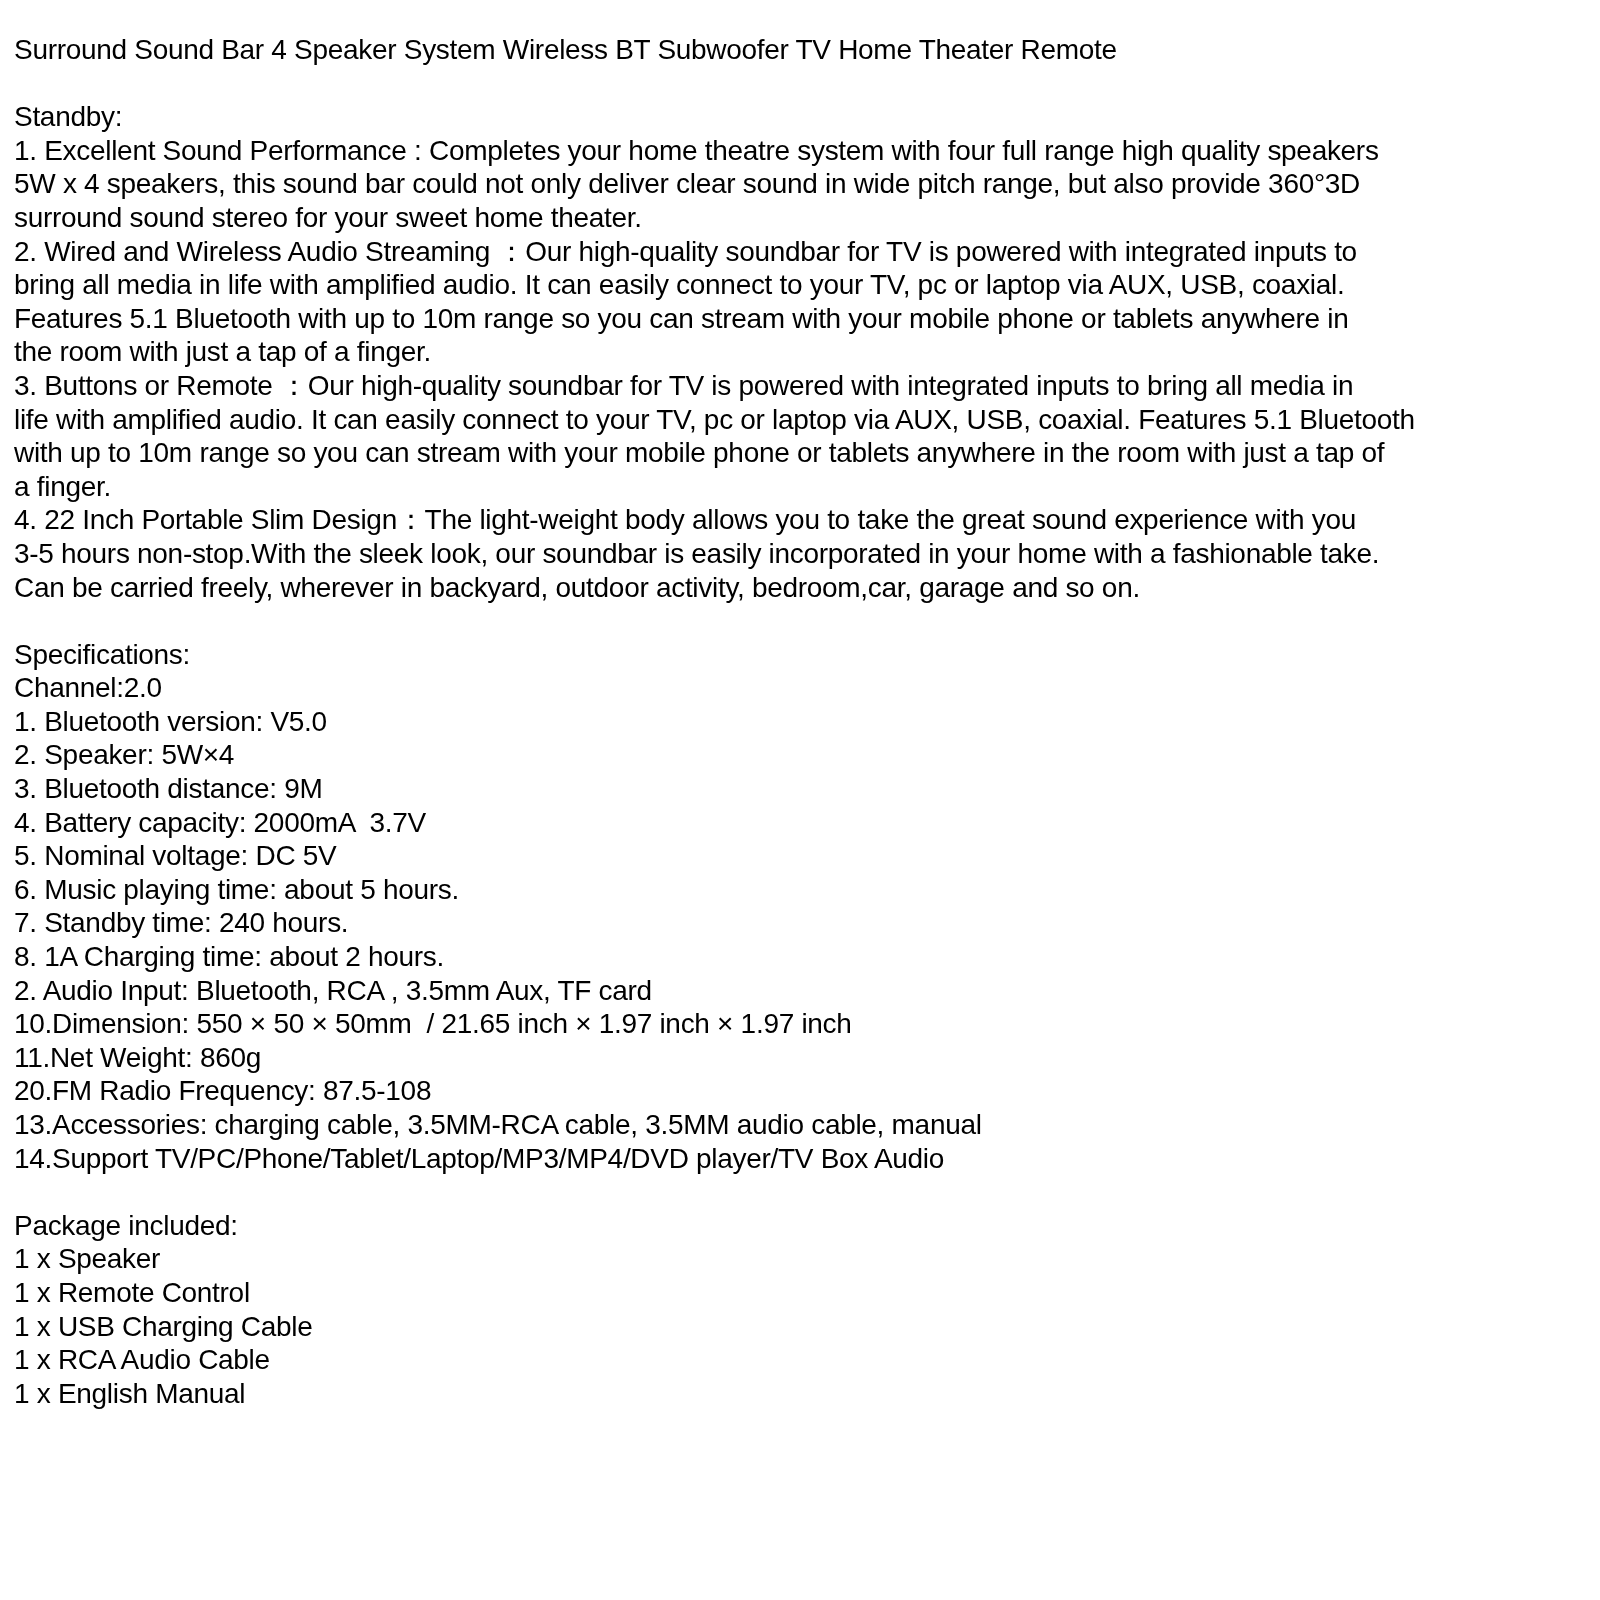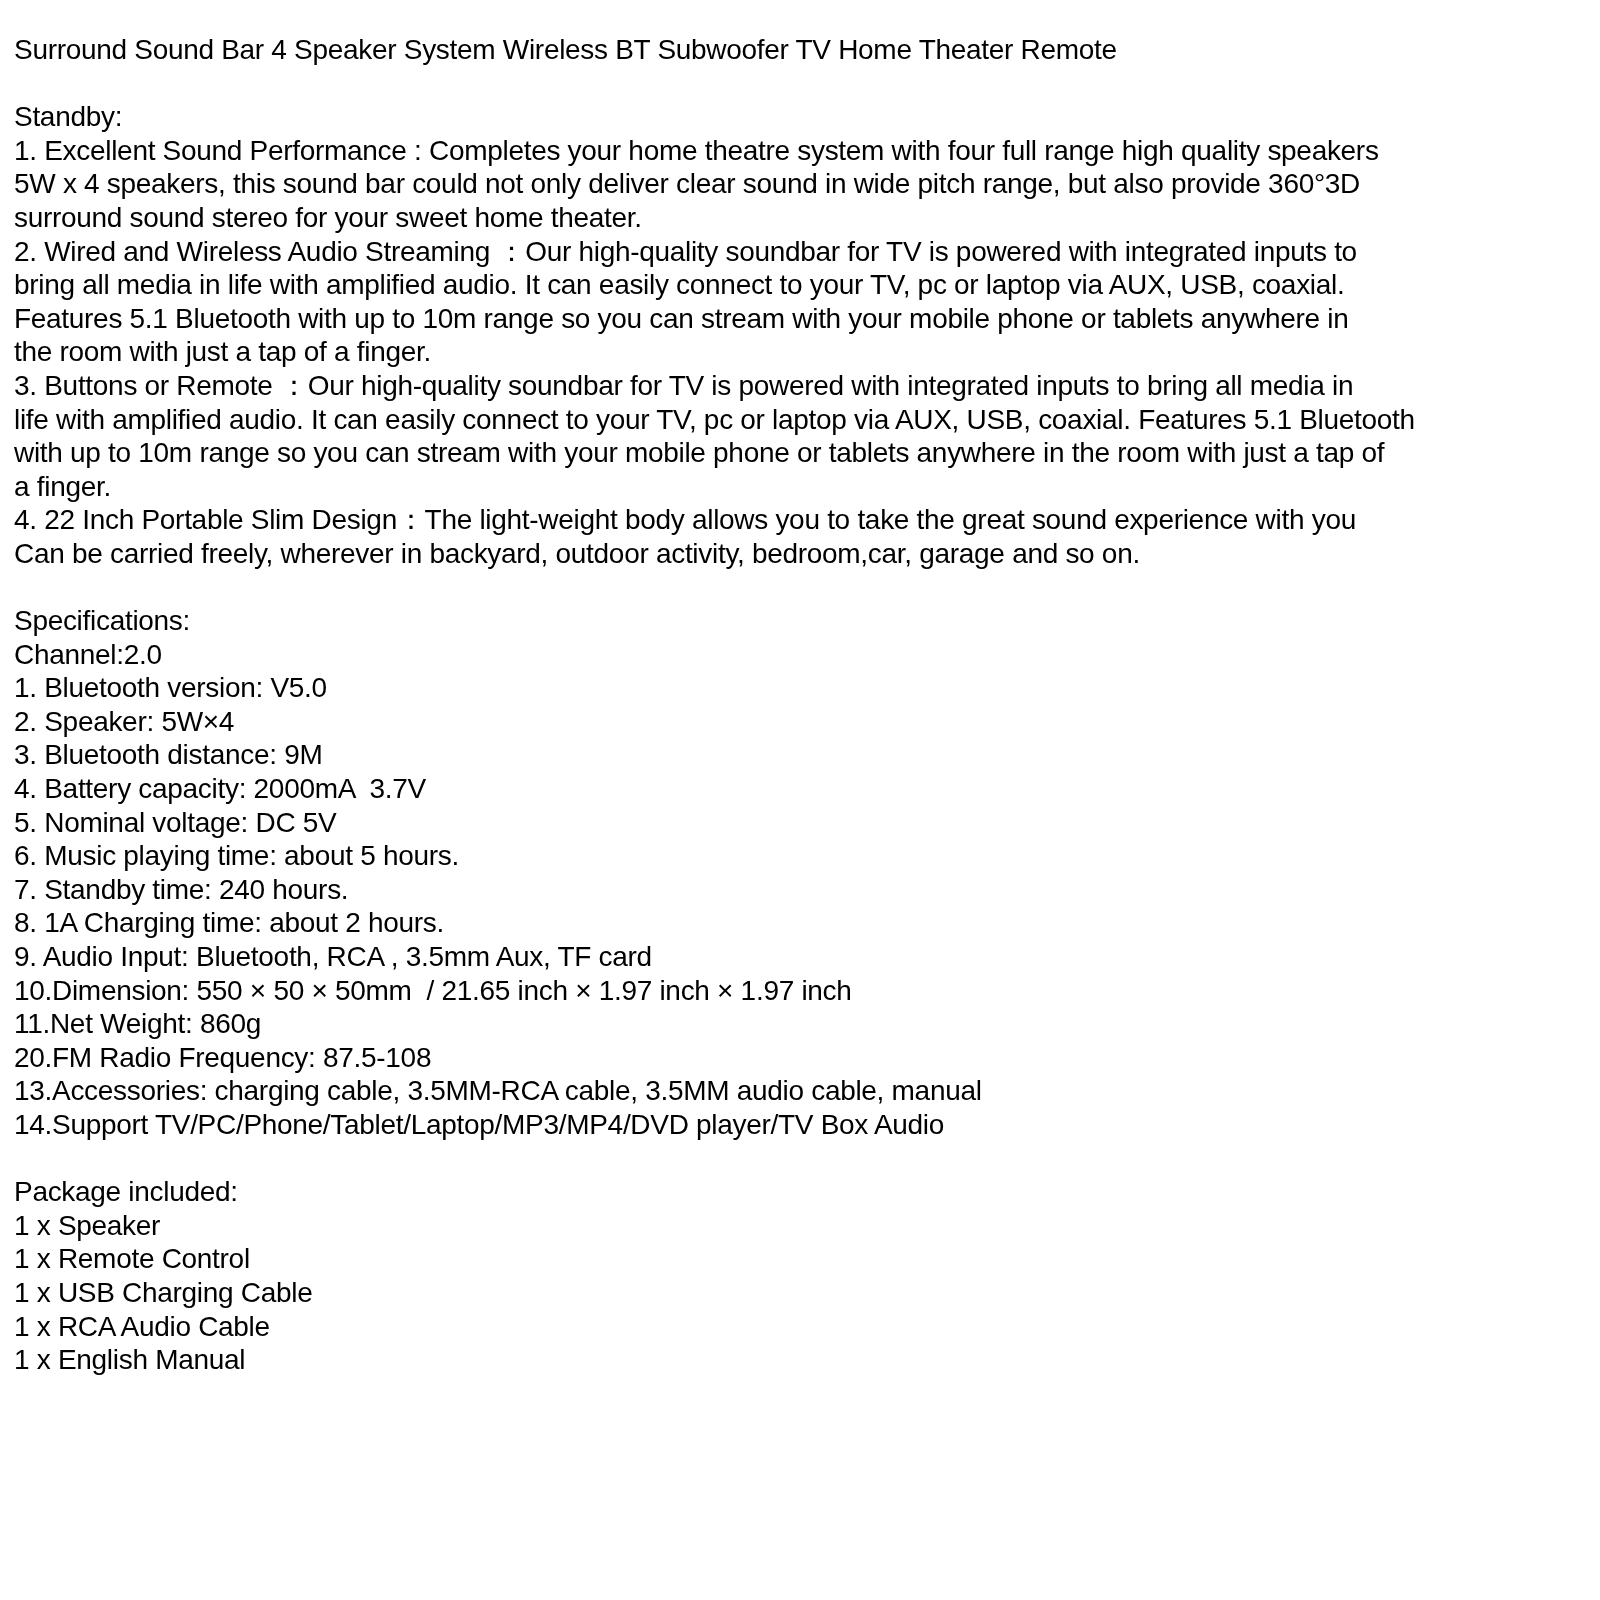--- a/index.html
+++ b/index.html
@@ -46,37 +46,38 @@
       <div class="line">the room with just a tap of a finger.</div>
     </div>
   <div>
       <div class="line">3. Buttons or Remote ：Our high-quality soundbar for TV is powered with integrated inputs to bring all media in</div>
       <div class="line">life with amplified audio. It can easily connect to your TV, pc or laptop via AUX, USB, coaxial. Features 5.1 Bluetooth</div>
       <div class="line">with up to 10m range so you can stream with your mobile phone or tablets anywhere in the room with just a tap of</div>
       <div class="line">a finger.</div>
     </div>
   <div>
       <div class="line">4. 22 Inch Portable Slim Design：The light-weight body allows you to take the great sound experience with you</div>
+      <div class="line">3-5 hours non-stop.With the sleek look, our soundbar is easily incorporated in your home with a fashionable take.</div>
       <div class="line">Can be carried freely, wherever in backyard, outdoor activity, bedroom,car, garage and so on.</div>
     </div>
 
   <div class="spacer"></div>
 
   <div class="line">Specifications:</div>
   <div>
       <div class="line">Channel:2.0</div>
       <div class="line">1. Bluetooth version: V5.0</div>
       <div class="line">2. Speaker: 5W×4</div>
       <div class="line">3. Bluetooth distance: 9M</div>
       <div class="line">4. Battery capacity: 2000mA  3.7V</div>
       <div class="line">5. Nominal voltage: DC 5V</div>
       <div class="line">6. Music playing time: about 5 hours.</div>
       <div class="line">7. Standby time: 240 hours.</div>
       <div class="line">8. 1A Charging time: about 2 hours.</div>
-      <div class="line">9. Audio Input: Bluetooth, RCA , 3.5mm Aux, TF card</div>
+      <div class="line">2. Audio Input: Bluetooth, RCA , 3.5mm Aux, TF card</div>
       <div class="line">10.Dimension: 550 × 50 × 50mm  / 21.65 inch × 1.97 inch × 1.97 inch</div>
       <div class="line">11.Net Weight: 860g</div>
       <div class="line">20.FM Radio Frequency: 87.5-108</div>
       <div class="line">13.Accessories: charging cable, 3.5MM-RCA cable, 3.5MM audio cable, manual</div>
       <div class="line">14.Support TV/PC/Phone/Tablet/Laptop/MP3/MP4/DVD player/TV Box Audio</div>
     </div>
 
   <div class="spacer"></div>
 
   <div class="line">Package included:</div>

